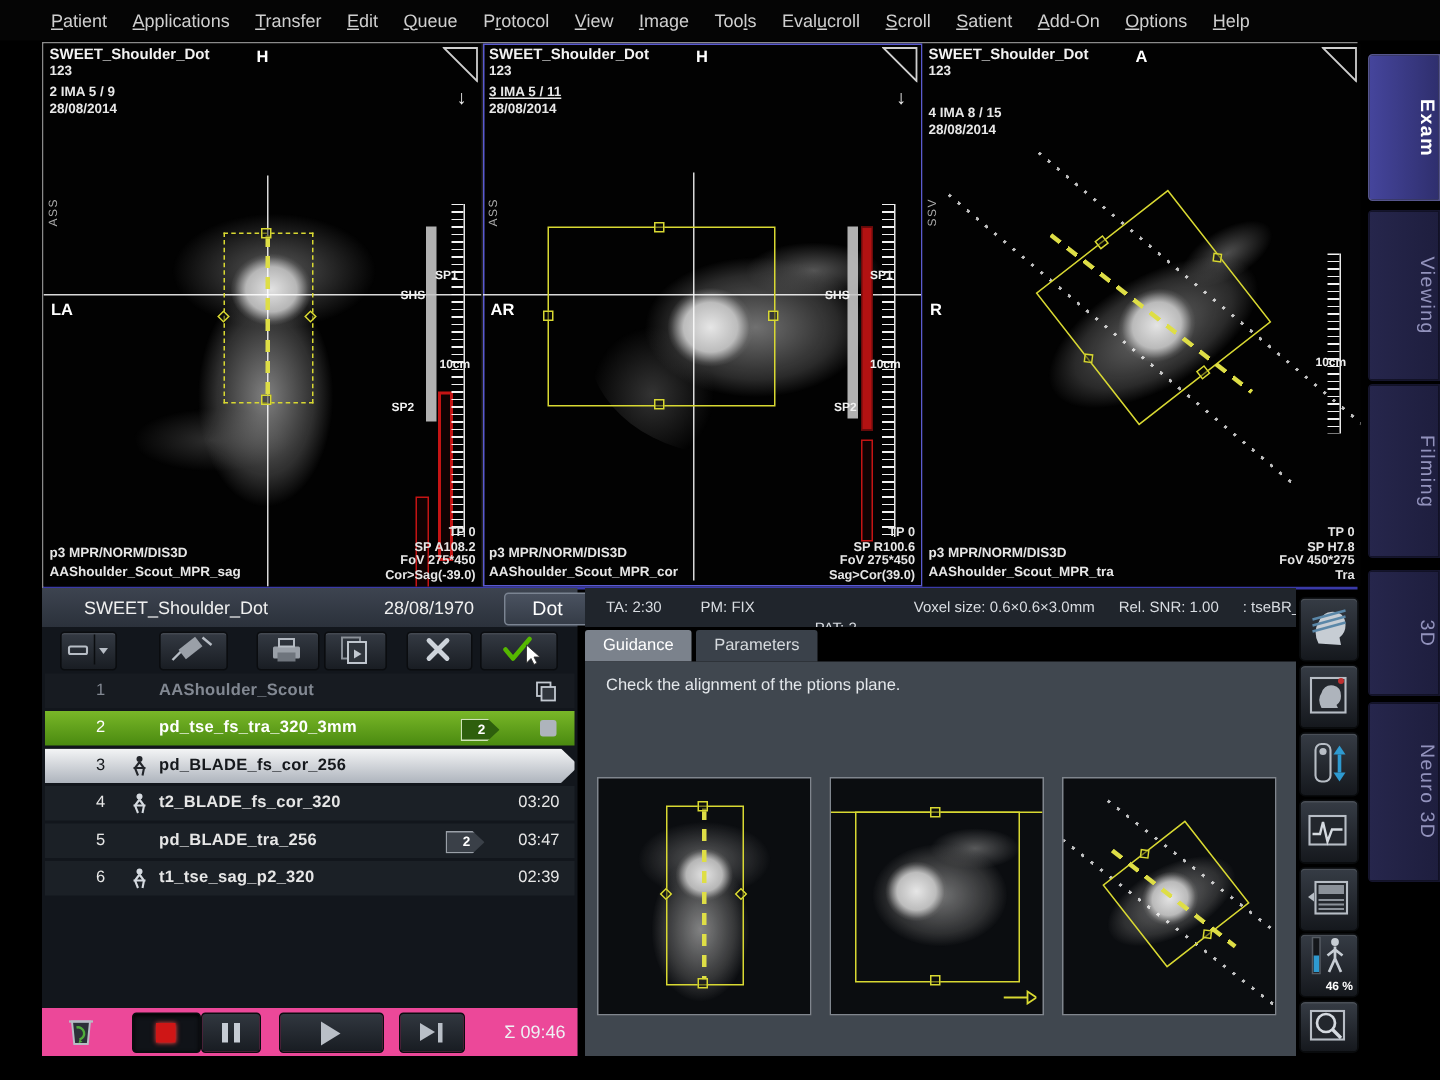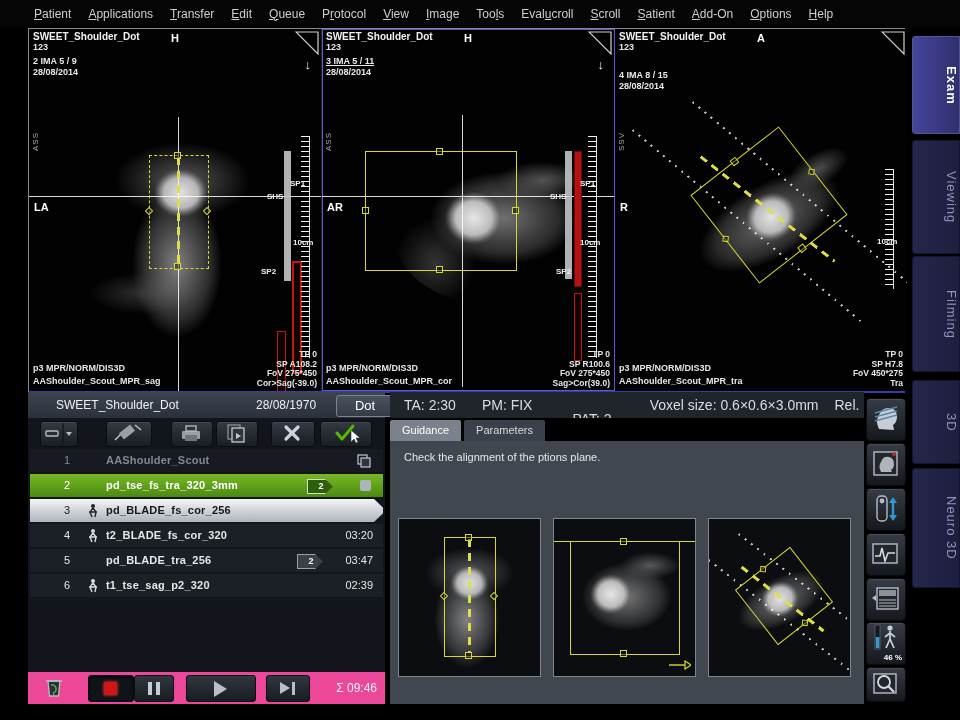--- a/index.html
+++ b/index.html
@@ -40,21 +40,21 @@
   .anat{position:absolute;border-radius:45%;}
   .dotline{position:absolute;height:2px;background:repeating-linear-gradient(to right,rgba(255,255,255,.75) 0 2px,rgba(0,0,0,0) 2px 8px);}
   
   #patientbar{position:absolute;left:28px;top:392px;width:357px;height:26px;
     background:linear-gradient(#3d4450,#2b313b);color:#f0f0f0;font-size:12px;}
   #patientbar .nm{position:absolute;left:28px;top:6px;}
   #patientbar .dob{position:absolute;left:228px;top:6px;}
   #dotbtn{position:absolute;left:292px;top:3px;width:56px;height:20px;background:linear-gradient(#4a5260,#353c47);
     border:1px solid #7b8492;border-radius:3px;color:#fff;font-size:13px;text-align:center;line-height:19px;margin-left:16px;}
   #statusbar{position:absolute;left:390px;top:392px;width:474px;height:26px;background:#20252c;
-    color:#d9dde2;font-size:14px;display:flex;align-items:center;gap:0;overflow:hidden;white-space:nowrap;}
+    color:#d9dde2;font-size:10px;display:flex;align-items:center;gap:0;overflow:hidden;white-space:nowrap;}
   #statusbar span{flex:none;}
   #lowerleft{position:absolute;left:28px;top:418px;width:357px;height:286px;background:#12161c;}
   
   .tbtn{position:absolute;top:3px;height:24px;background:linear-gradient(#343a43,#191d23);
     border:1px solid #0a0c0f;border-radius:3px;box-shadow:inset 0 1px 0 rgba(255,255,255,.08);}
   
   .qrow{position:absolute;left:2px;width:353px;height:23px;color:#e6e6e6;font-size:11px;background:#1b2026;}
   .qrow .num{position:absolute;left:30px;top:5px;width:14px;text-align:center;}
   .qrow .nm{position:absolute;left:76px;top:5px;font-weight:bold;letter-spacing:.2px;}
   .qrow .tm{position:absolute;right:10px;top:5px;}

